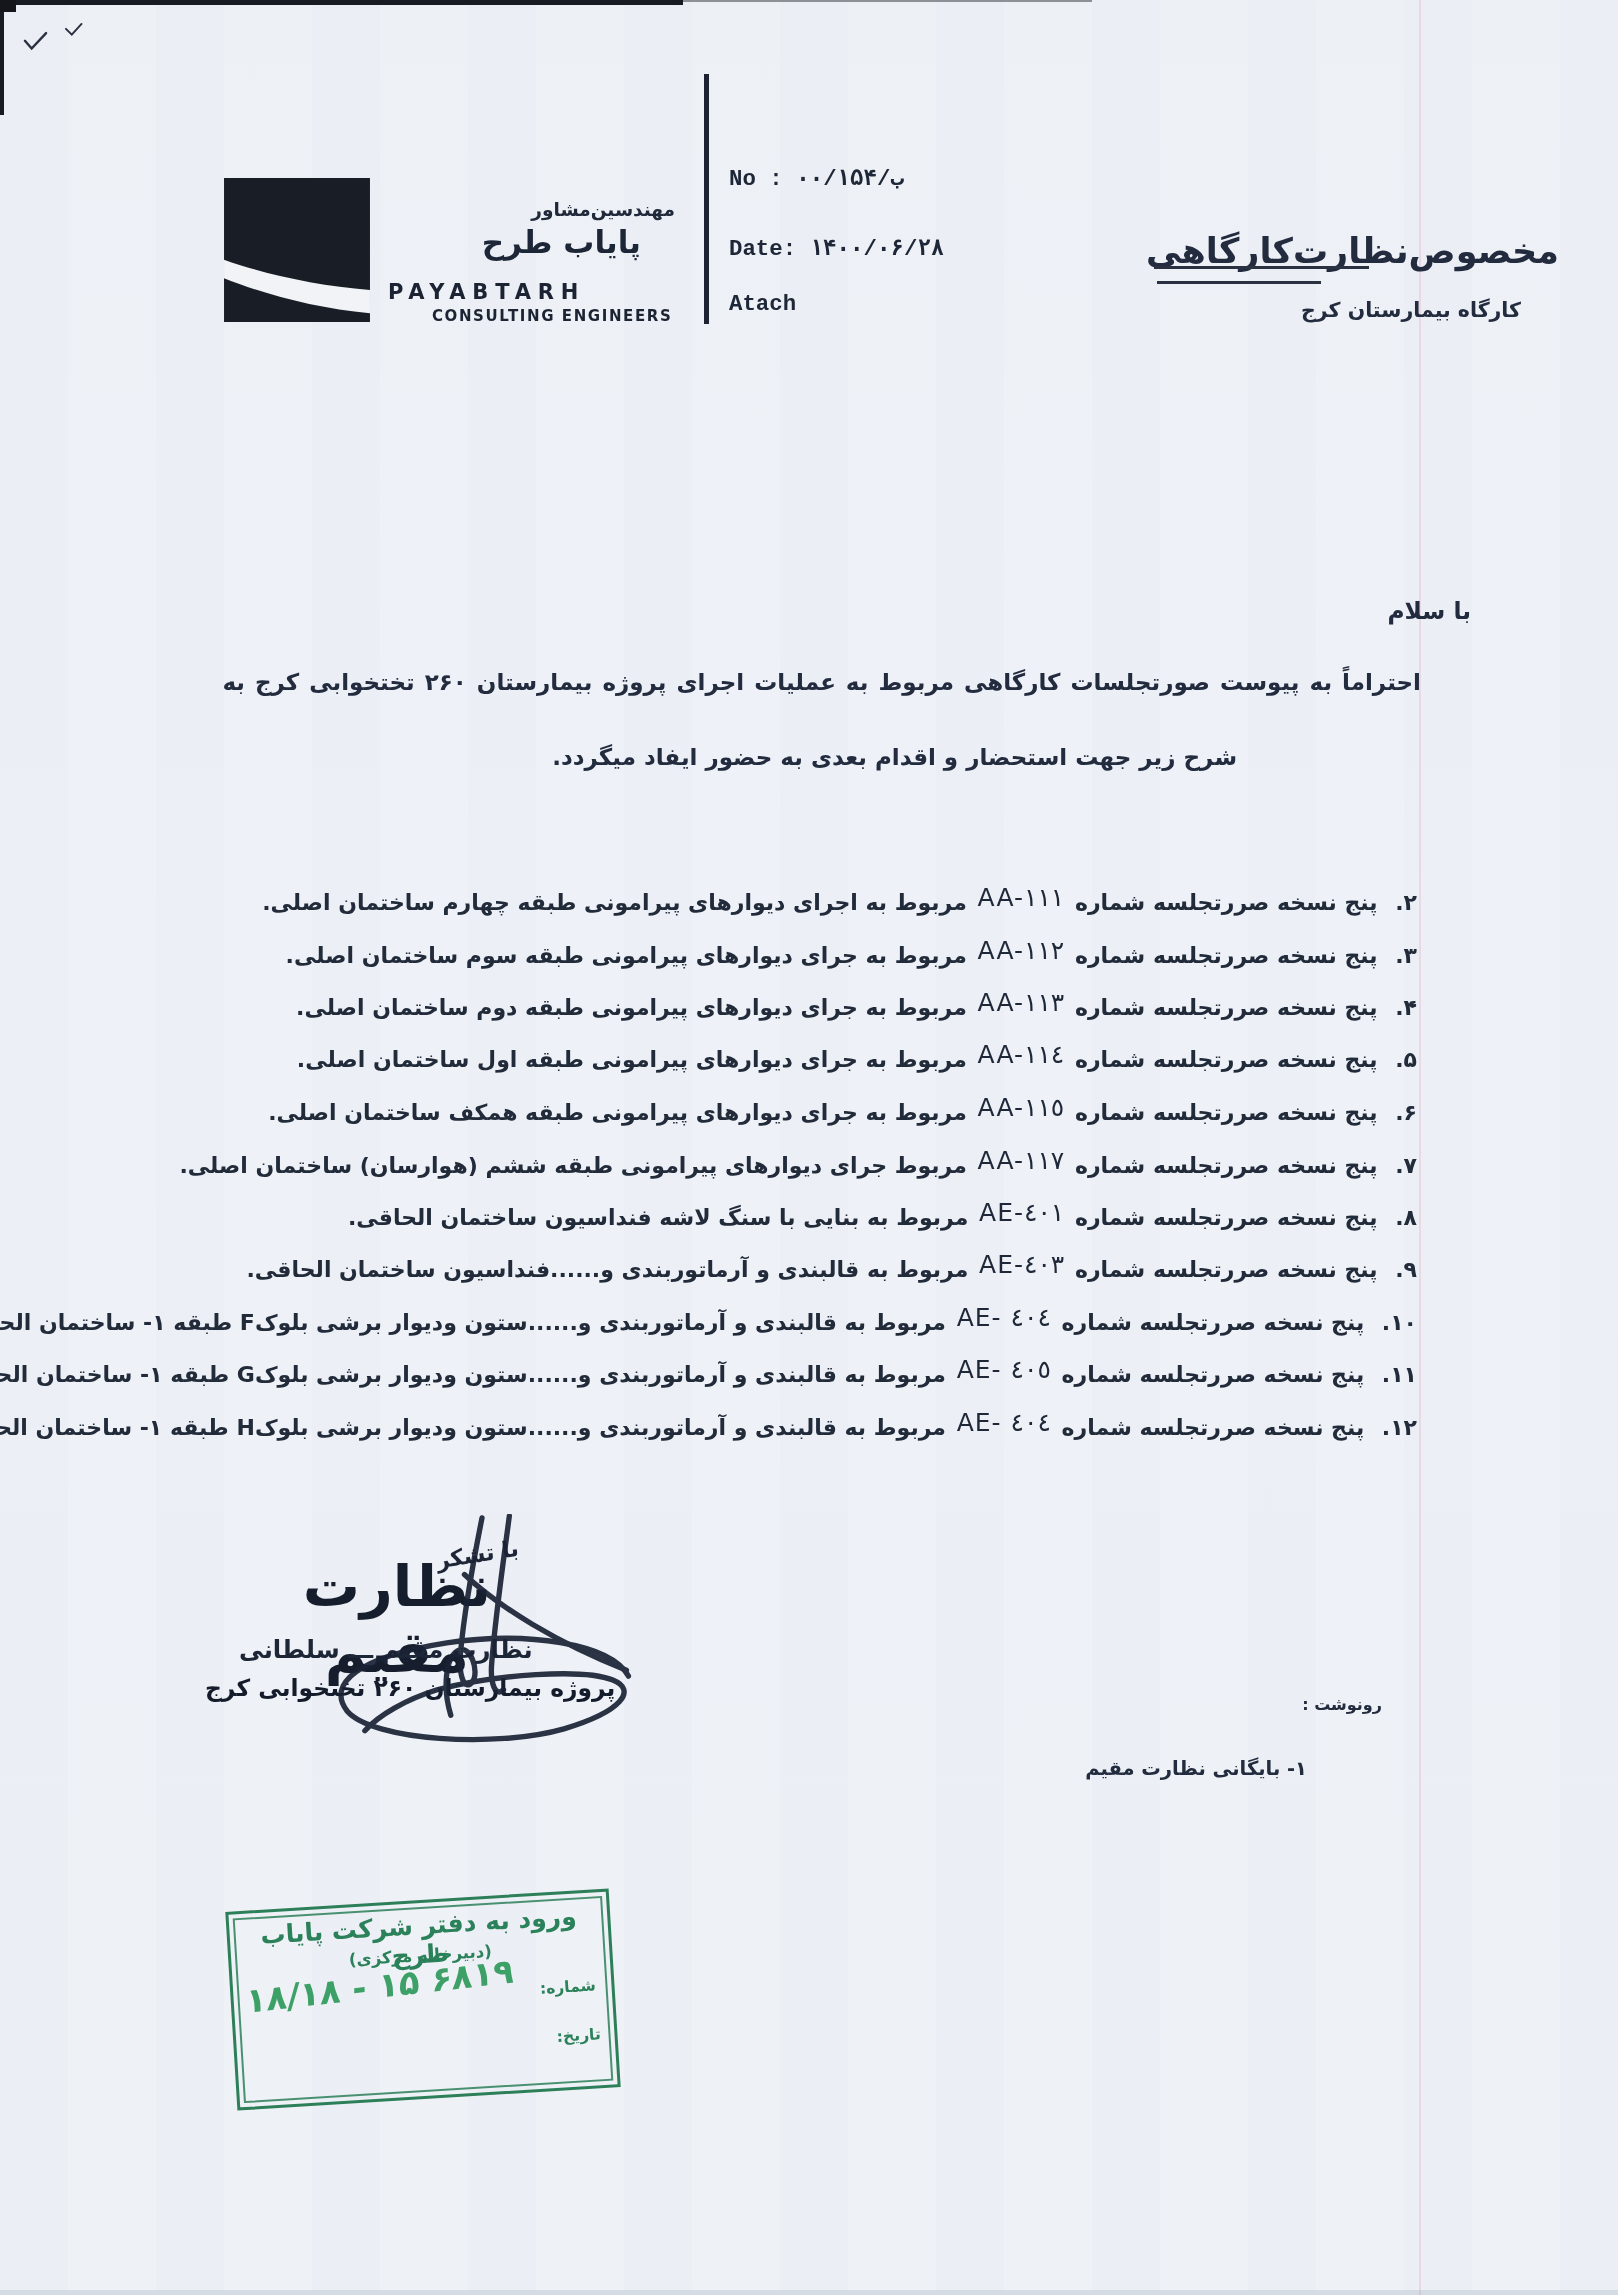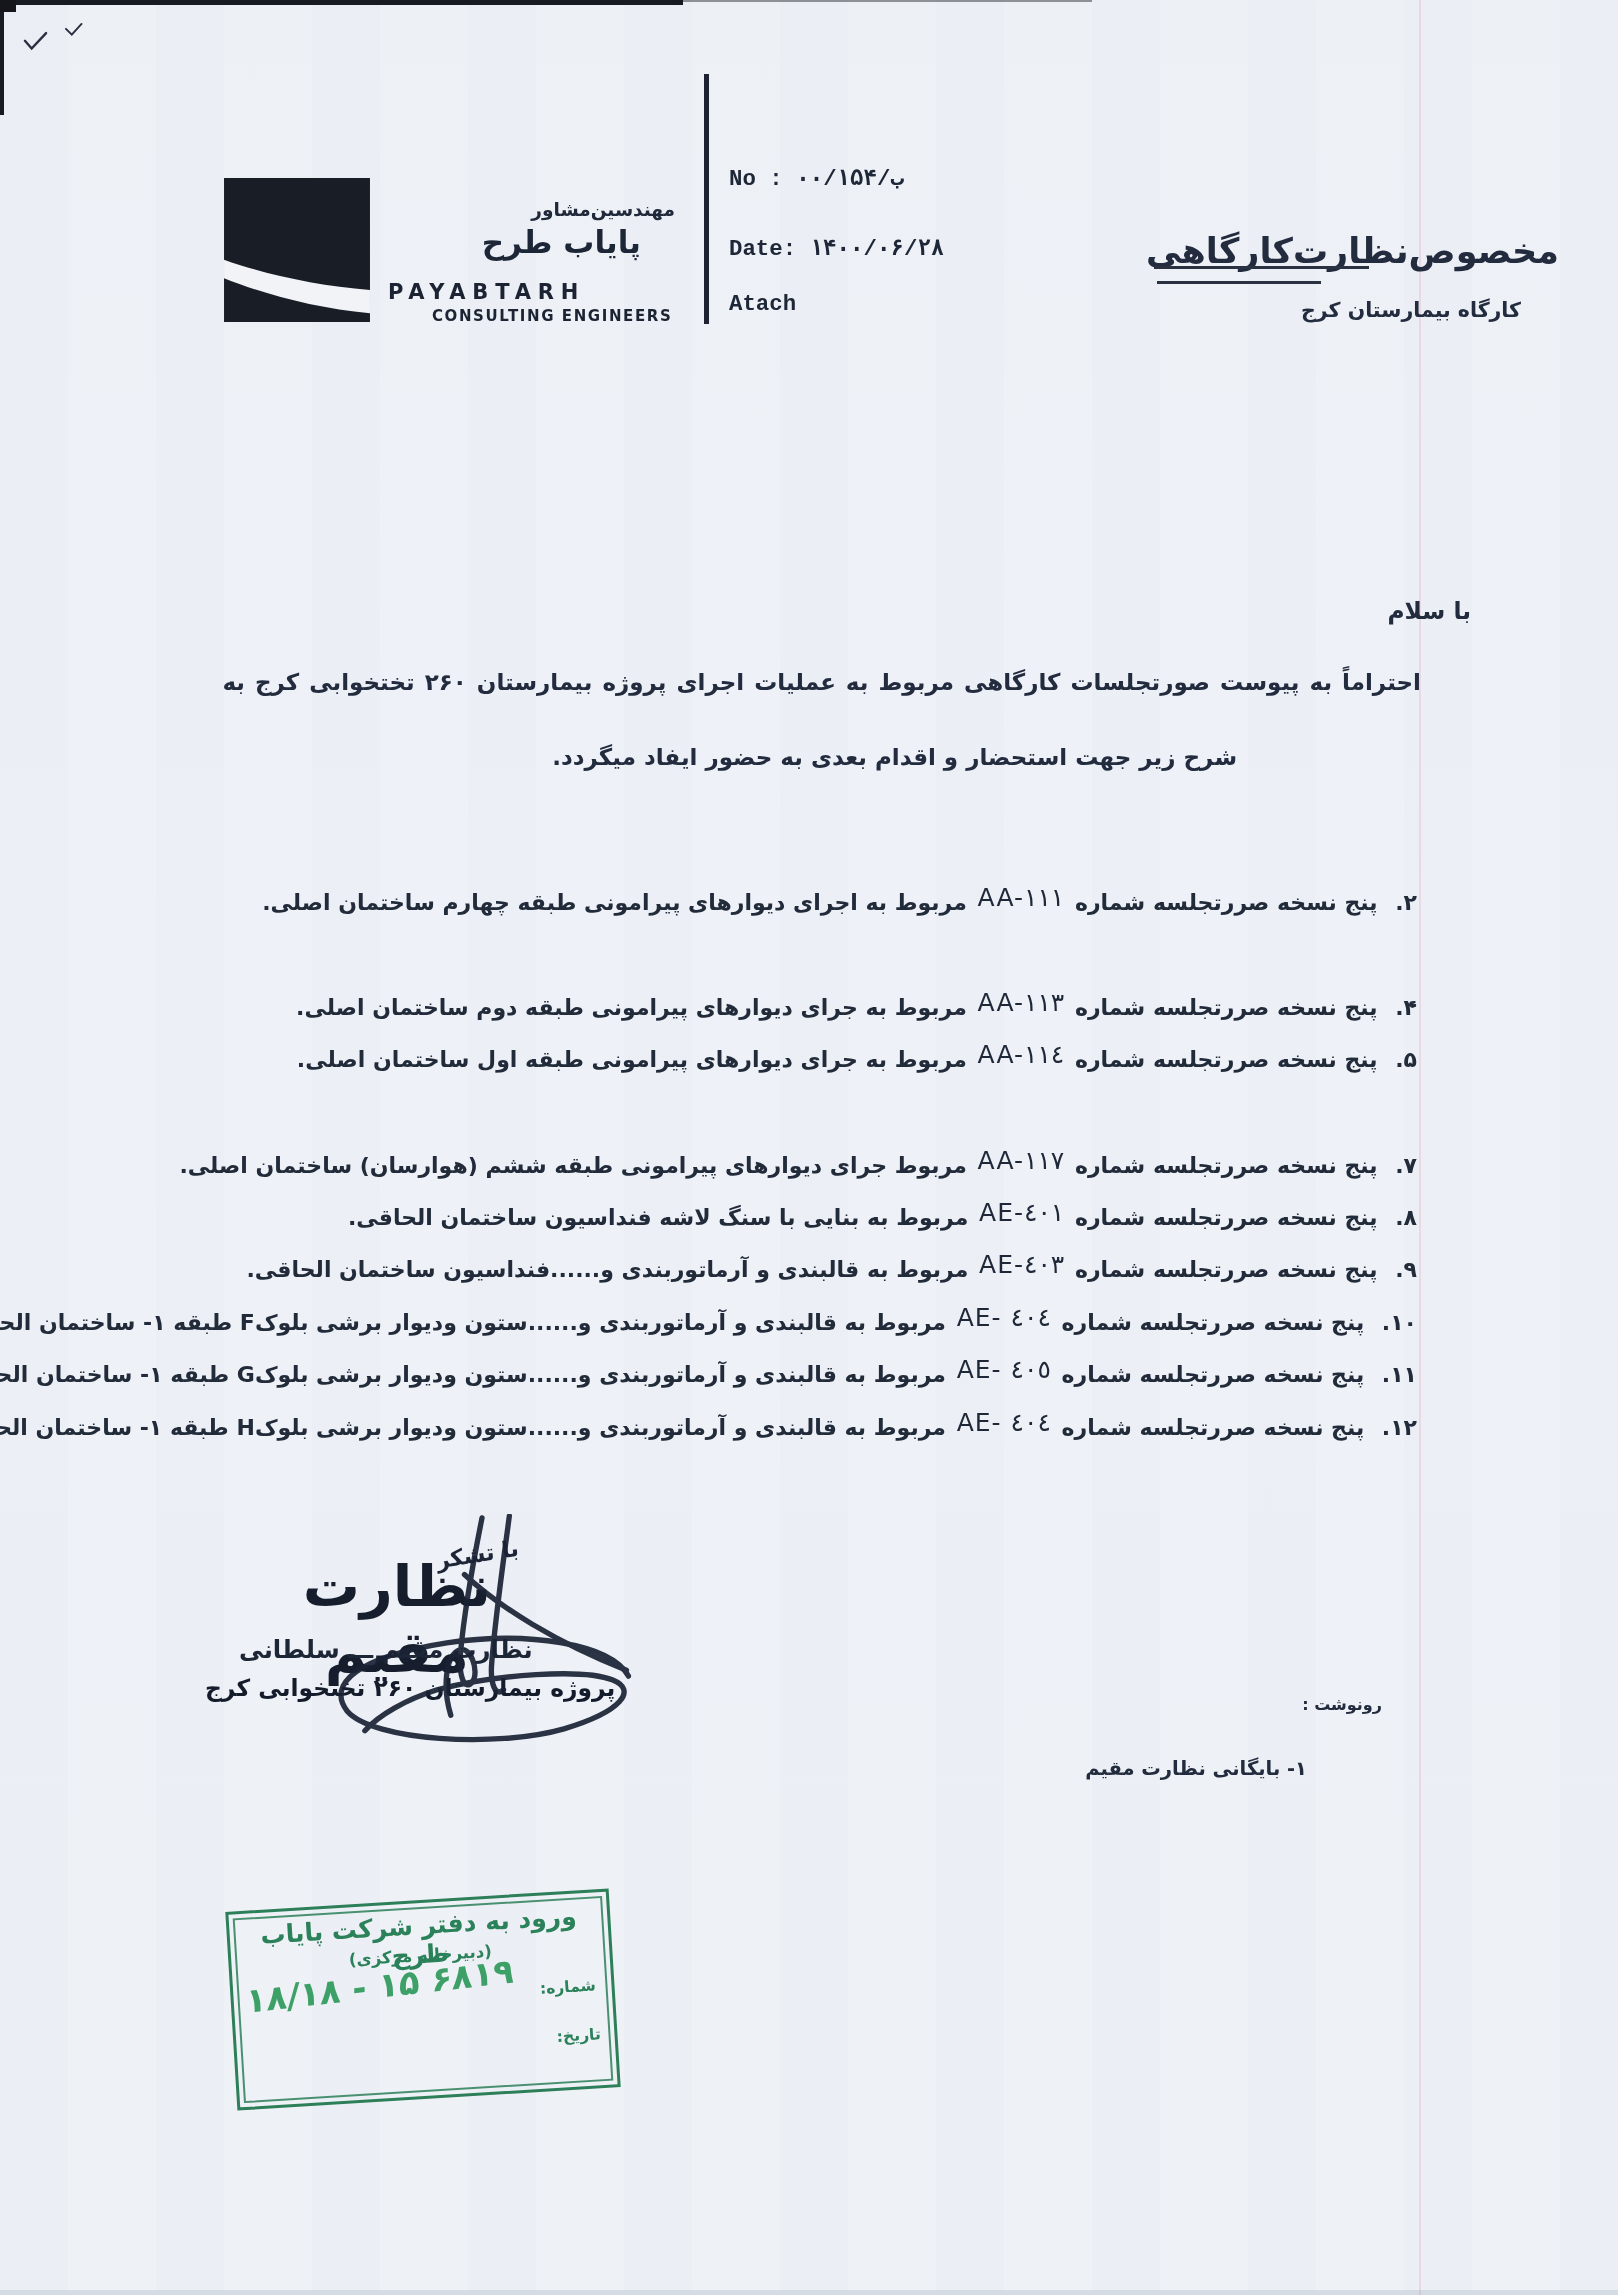--- a/index.html
+++ b/index.html
@@ -105,22 +105,24 @@
   <div class="abs fa rt-title">مخصوص‌نظارت‌کارگاهی</div>
   <div class="abs rt-underline1"></div>
   <div class="abs rt-underline2"></div>
   <div class="abs fa rt-sub">کارگاه بیمارستان کرج</div>
 
   <div class="abs fa salutation">با سلام</div>
   <div class="abs fa para1">احتراماً  به پیوست صورتجلسات کارگاهی مربوط به عملیات اجرای پروژه بیمارستان ۲۶۰ تختخوابی کرج به</div>
   <div class="abs fa para2">شرح زیر جهت استحضار و اقدام بعدی به حضور ایفاد میگردد.</div>
 
   <div class="item" style="top:887px"><span class="inum">۲.</span><span>پنج نسخه صررتجلسه شماره</span><span class="icode">AA-۱۱۱</span><span>مربوط به اجرای دیوارهای پیرامونی طبقه چهارم ساختمان اصلی.</span></div>
+  <div class="item" style="top:940px"><span class="inum">۳.</span><span>پنج نسخه صررتجلسه شماره</span><span class="icode">AA-۱۱۲</span><span>مربوط به جرای دیوارهای پیرامونی طبقه سوم ساختمان اصلی.</span></div>
   <div class="item" style="top:992px"><span class="inum">۴.</span><span>پنج نسخه صررتجلسه شماره</span><span class="icode">AA-۱۱۳</span><span>مربوط به جرای دیوارهای پیرامونی طبقه دوم ساختمان اصلی.</span></div>
   <div class="item" style="top:1044px"><span class="inum">۵.</span><span>پنج نسخه صررتجلسه شماره</span><span class="icode">AA-۱۱٤</span><span>مربوط به جرای دیوارهای پیرامونی طبقه اول ساختمان اصلی.</span></div>
+  <div class="item" style="top:1097px"><span class="inum">۶.</span><span>پنج نسخه صررتجلسه شماره</span><span class="icode">AA-۱۱٥</span><span>مربوط به جرای دیوارهای پیرامونی طبقه همکف ساختمان اصلی.</span></div>
   <div class="item" style="top:1150px"><span class="inum">۷.</span><span>پنج نسخه صررتجلسه شماره</span><span class="icode">AA-۱۱۷</span><span>مربوط جرای دیوارهای پیرامونی طبقه ششم (هوارسان) ساختمان اصلی.</span></div>
   <div class="item" style="top:1202px"><span class="inum">۸.</span><span>پنج نسخه صررتجلسه شماره</span><span class="icode">AE-٤۰۱</span><span>مربوط به بنایی با سنگ لاشه فنداسیون ساختمان الحاقی.</span></div>
   <div class="item" style="top:1254px"><span class="inum">۹.</span><span>پنج نسخه صررتجلسه شماره</span><span class="icode">AE-٤۰۳</span><span>مربوط به قالبندی و آرماتوربندی و......فنداسیون ساختمان الحاقی.</span></div>
   <div class="item" style="top:1307px"><span class="inum">۱۰.</span><span>پنج نسخه صررتجلسه شماره</span><span class="icode">AE- ٤۰٤</span><span>مربوط به قالبندی و آرماتوربندی و......ستون ودیوار برشی بلوکF طبقه ۱- ساختمان الحاقی.</span></div>
   <div class="item" style="top:1359px"><span class="inum">۱۱.</span><span>پنج نسخه صررتجلسه شماره</span><span class="icode">AE- ٤۰٥</span><span>مربوط به قالبندی و آرماتوربندی و......ستون ودیوار برشی بلوکG طبقه ۱- ساختمان الحاقی.</span></div>
   <div class="item" style="top:1412px"><span class="inum">۱۲.</span><span>پنج نسخه صررتجلسه شماره</span><span class="icode">AE- ٤۰٤</span><span>مربوط به قالبندی و آرماتوربندی و......ستون ودیوار برشی بلوکH طبقه ۱- ساختمان الحاقی.</span></div>
 
   <div class="abs fa thanks">با تشکر</div>
   <div class="abs stamp-title">نظارت مقیم</div>
   <div class="abs fa stamp-sub">نظارت مقیم ـــ سلطانی</div>

